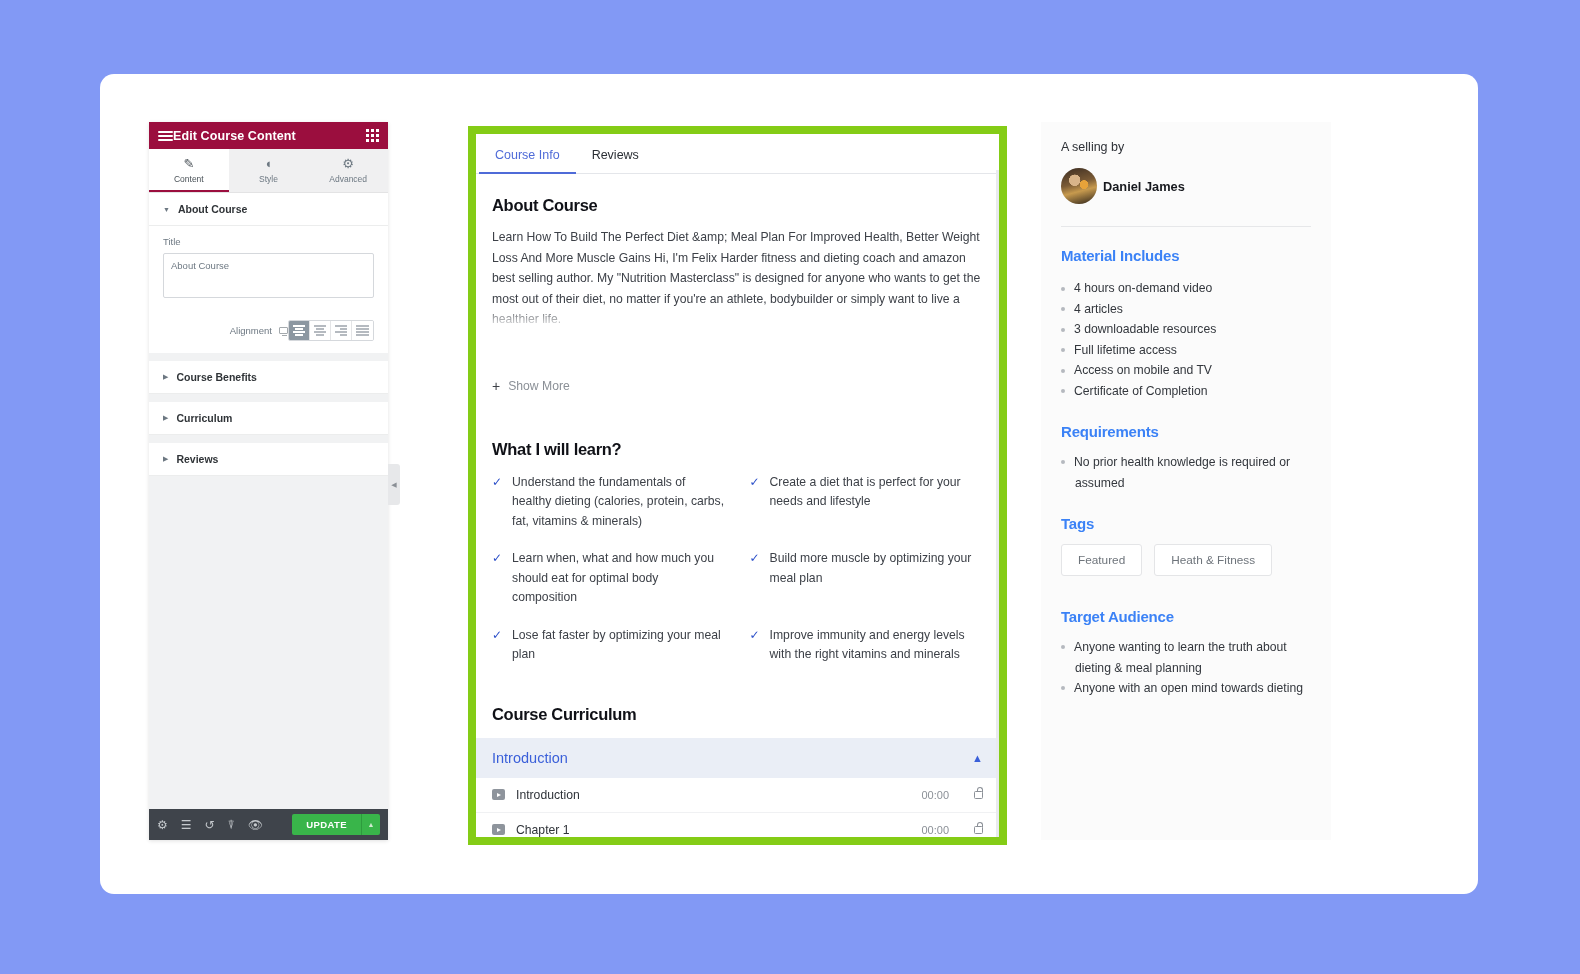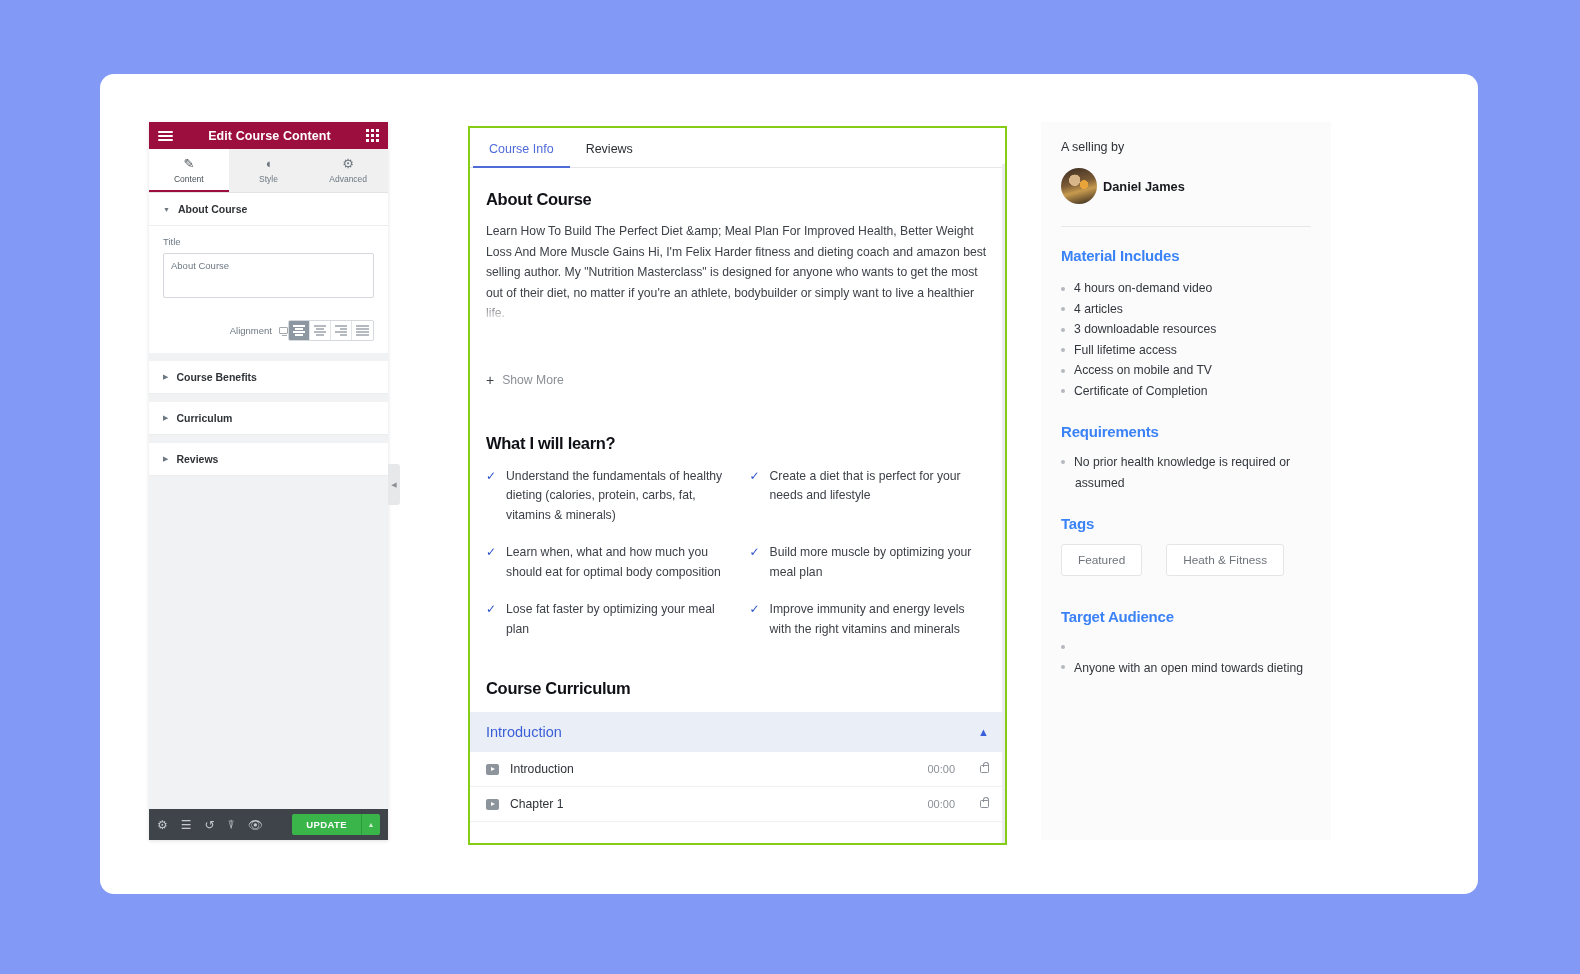--- a/index.html
+++ b/index.html
@@ -28,21 +28,21 @@
     box-shadow: 0 1px 4px rgba(0,0,0,.12);
     display: flex; flex-direction: column;
   }
   .panel-header {
     height: 27px; background: #9b0e3e; color: #fff;
     display: flex; align-items: center; justify-content: space-between;
     padding: 0 9px; flex: 0 0 auto;
   }
   .panel-header .title {
     font-size: 12.5px; font-weight: bold; letter-spacing: .1px;
-    flex: 1; text-align: center;
+    flex: 1; text-align: left;
   }
   .ico-hamburger { width: 15px; display: flex; flex-direction: column; gap: 2px; }
   .ico-hamburger i { display: block; height: 2px; background: #fff; border-radius: 1px; }
   .ico-grid { display: grid; grid-template-columns: repeat(3,3px); gap: 2px; }
   .ico-grid i { width: 3px; height: 3px; background: #fff; display: block; }
 
   .panel-tabs {
     display: flex; background: #f7f7f7; flex: 0 0 auto;
     border-bottom: 1px solid #e3e3e4;
   }
@@ -113,21 +113,21 @@
     position: absolute; left: 288px; top: 390px; width: 12px; height: 41px;
     background: #e7e8ea; border-radius: 0 3px 3px 0; display: flex;
     align-items: center; justify-content: center; font-size: 7px; color: #8a8f95;
     cursor: pointer;
   }
 
   
   .preview {
     position: absolute; left: 368px; top: 52px;
     width: 539px; height: 719px;
-    background: #fff; border: 2px solid #84cc16; overflow: hidden;
+    background: #fff; border: 8px solid #84cc16; overflow: hidden;
   }
   .preview-inner { padding: 0; position: relative; height: 100%; }
   .pv-tabs { display: flex; gap: 0; border-bottom: 1px solid #e4e6ea; padding: 0 3px; }
   .pv-tab {
     padding: 14px 16px 10px; font-size: 12.5px; color: #2b2f35; cursor: pointer;
     border-bottom: 2px solid transparent; margin-bottom: -1px;
   }
   .pv-tab.active { color: #4f6bd8; border-bottom-color: #4f6bd8; }
 
   .pv-body { padding: 0 16px; }
@@ -212,21 +212,21 @@
   }
   .rail-list li .dot {
     width: 4px; height: 4px; border-radius: 50%; background: #b5b9bf;
     flex: 0 0 auto; margin-top: 8.5px;
   }
   .rail-list.wrapping li { display: block; text-indent: -14px; padding-left: 14px; }
   .rail-list.wrapping li .dot {
     display: inline-block; margin: 0 9px 2.5px 0; vertical-align: middle;
   }
   .rail-gap { height: 22px; }
-  .tags-row { display: flex; gap: 24px; margin-top: 2px; }
+  .tags-row { display: flex; gap: 12px; margin-top: 2px; }
   .tag {
     border: 1px solid #e4e5e7; border-radius: 3px; background: #fff;
     padding: 8px 16px; font-size: 11.8px; color: #6e747b; cursor: pointer;
   }
 </style>
 </head>
 <body>
 
 <div class="page-card">
 
@@ -464,18 +464,18 @@
     <div class="rail-gap"></div>
     <div class="rail-h tight">Tags</div>
     <div class="tags-row">
       <span class="tag">Featured</span>
       <span class="tag">Heath &amp; Fitness</span>
     </div>
 
     <div class="rail-gap" style="height:32px"></div>
     <div class="rail-h tight">Target Audience</div>
     <ul class="rail-list wrapping">
-      <li><span class="dot"></span></li>
+      <li><span class="dot"></span><span>Anyone wanting to learn the truth about dieting &amp; meal planning</span></li>
       <li><span class="dot"></span><span>Anyone with an open mind towards dieting</span></li>
     </ul>
   </div>
 
 </div>
 
 </body></html>

